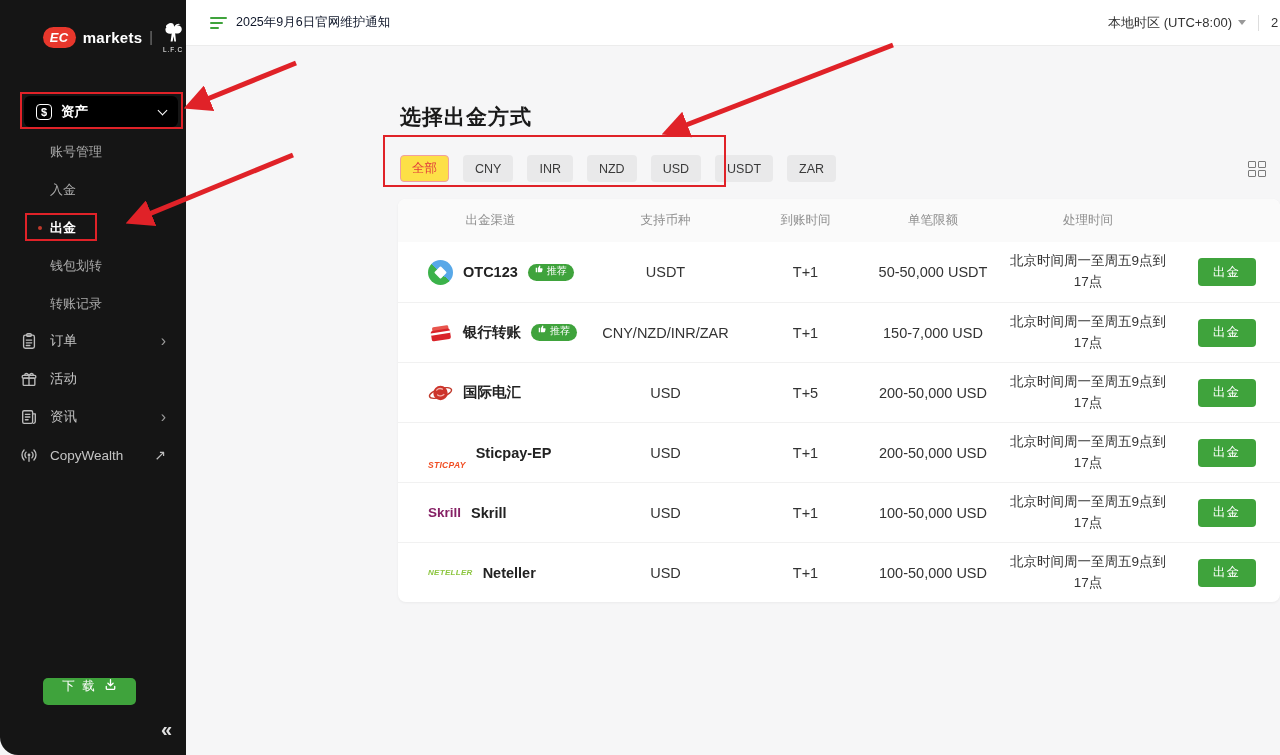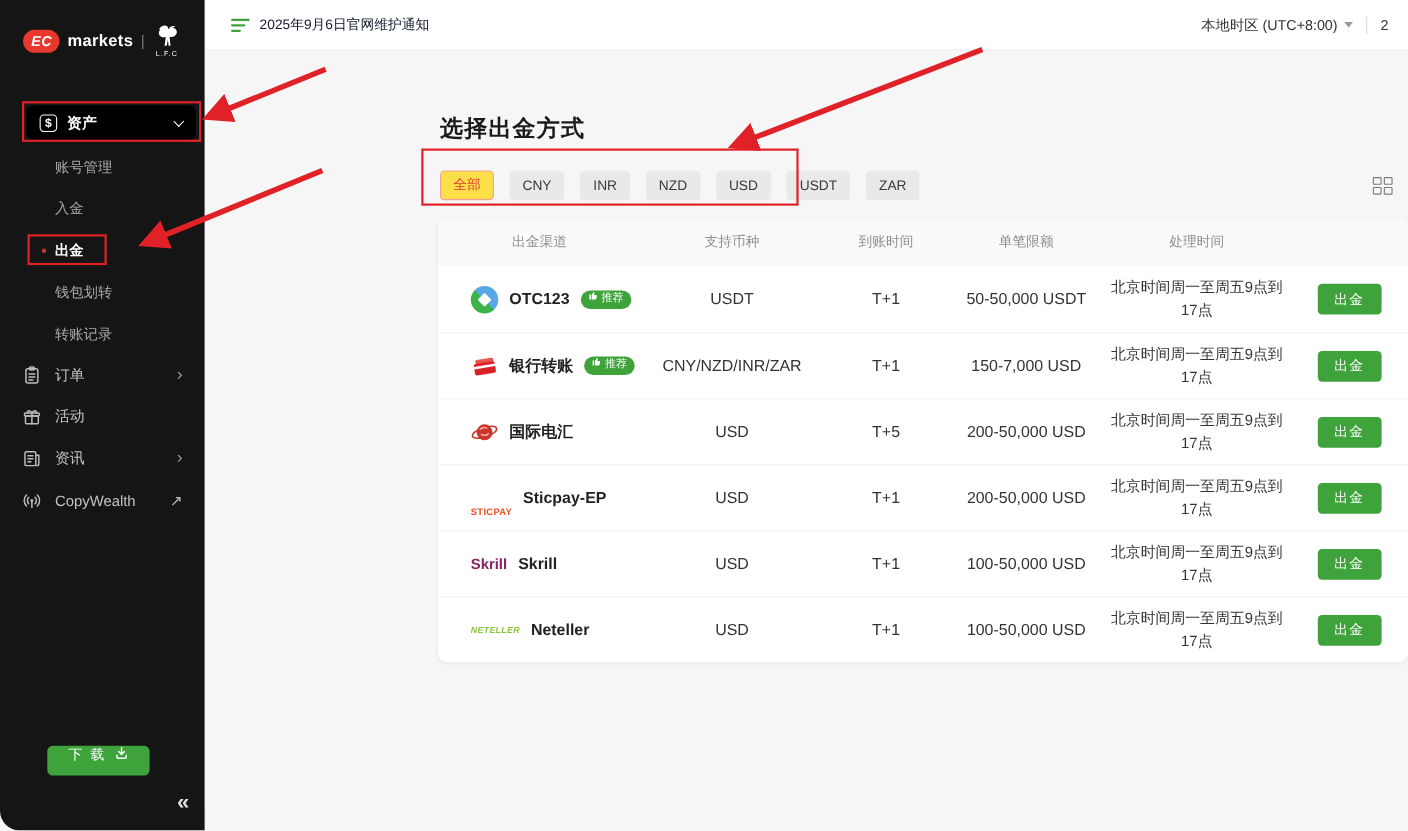--- a/index.html
+++ b/index.html
@@ -2,21 +2,21 @@
 <html><head>
 <meta charset="utf-8">
 <style>
   * { margin:0; padding:0; box-sizing:border-box; }
   html,body { width:1280px; height:755px; overflow:hidden; }
   body { font-family:"Liberation Sans","DejaVu Sans",sans-serif; background:#f6f6f7; position:relative; }
 
   
   .sidebar { position:absolute; left:0; top:0; width:186px; height:755px; background:#151515;
              border-bottom-left-radius:18px; z-index:5; }
-  .logo-row { display:flex; align-items:center; justify-content:center; gap:7px; padding-top:16px; height:58px; }
+  .logo-row { display:flex; align-items:center; justify-content:flex-end; gap:7px; padding-top:16px; height:58px; }
   .ec-badge { background:#e8372c; color:#fff; font-weight:bold; font-style:italic; font-size:13px;
               border-radius:12px; padding:3px 7px; letter-spacing:.5px; }
   .markets-text { color:#fff; font-weight:bold; font-size:15px; letter-spacing:.3px; }
   .logo-div { color:#777; font-size:14px; }
   .crest { display:flex; flex-direction:column; align-items:center; color:#fff; }
   .crest svg { display:block; }
   .crest-label { font-size:6.5px; letter-spacing:1px; margin-top:-1px; }
 
   .asset-pill { position:absolute; left:24px; top:96px; width:154px; height:31px; background:#000;
                 border-radius:6px; display:flex; align-items:center; padding:0 12px; gap:9px; cursor:pointer; }
@@ -49,21 +49,21 @@
                      cursor:pointer; font-weight:bold; }
 
   
   .topbar { position:absolute; left:186px; top:0; width:1094px; height:46px; background:#fff;
             border-bottom:1px solid #ececec; display:flex; align-items:center; z-index:4; }
   .notice { display:flex; align-items:center; gap:9px; margin-left:24px; cursor:pointer; }
   .announce-icon { display:flex; flex-direction:column; gap:3px; }
   .announce-icon i { display:block; height:2px; background:#3fa33c; border-radius:1px; }
   .announce-icon i:nth-child(1){ width:17px; } .announce-icon i:nth-child(2){ width:13px; } .announce-icon i:nth-child(3){ width:9px; }
   .notice-text { font-size:12.5px; color:#0f172a; }
-  .topbar-right { margin-left:auto; display:flex; align-items:center; gap:12px; padding-right:16px; }
+  .topbar-right { margin-left:auto; display:flex; align-items:center; gap:12px; padding-right:0; }
   .tz-select { display:flex; align-items:center; gap:6px; cursor:pointer; }
   .tz-text { font-size:13px; color:#333; }
   .caret-down { width:0; height:0; border-left:4px solid transparent; border-right:4px solid transparent;
                 border-top:5px solid #999; }
   .vdiv { width:1px; height:16px; background:#ddd; }
   .clipped-text { font-size:13px; color:#333; width:9px; overflow:hidden; white-space:nowrap; }
 
   
   .main { position:absolute; left:186px; top:46px; width:1094px; height:709px; background:#f6f6f7; }
   .page-title { margin:57px 0 0 214px; font-size:21px; font-weight:bold; color:#1a1a1a; letter-spacing:1px; }
@@ -88,21 +88,21 @@
   .cell-proc { font-size:13.5px; line-height:1.55; padding:0 4px; }
   .wd-btn { width:58px; height:28px; background:#3fa33c; color:#fff; border:none; border-radius:4px;
             font-size:12.5px; cursor:pointer; font-family:inherit; letter-spacing:1px; margin:0 auto; display:block; }
 
   
   .logo-otc { width:25px; height:25px; border-radius:50%; flex:none;
               background:linear-gradient(225deg,#58a8e8 0 50%,#3bb24a 50% 100%); position:relative; }
   .logo-otc::after { content:""; position:absolute; left:8px; top:8px; width:9px; height:9px; background:#fff;
                      transform:rotate(45deg); border-radius:1px; }
   .logo-svg { flex:none; display:flex; }
-  .logo-text-sticpay { font-size:8.5px; font-weight:900; color:#f04e23; letter-spacing:.3px; flex:none;margin-top:24px; }
+  .logo-text-sticpay { font-size:8.5px; font-weight:900; font-style:italic; color:#f04e23; letter-spacing:.3px; flex:none;margin-top:24px; }
   .logo-text-skrill { font-size:13.5px; font-weight:900; color:#862165; flex:none; }
   .logo-text-neteller { font-size:8px; font-weight:900; font-style:italic; color:#8dc640; letter-spacing:.3px; flex:none; }
 
   .rec-badge { background:#3fa33c; color:#fff; font-size:10px; border-radius:9px; height:17px;
                display:flex; align-items:flex-start; gap:3px; padding:0 7px; flex:none; }
   .rec-badge svg { fill:#fff; }
 
   
   .ann-box { position:absolute; border:2px solid #e02228; z-index:40; pointer-events:none; }
   .ann-box-assets { left:20px; top:92px; width:163px; height:37px; }

